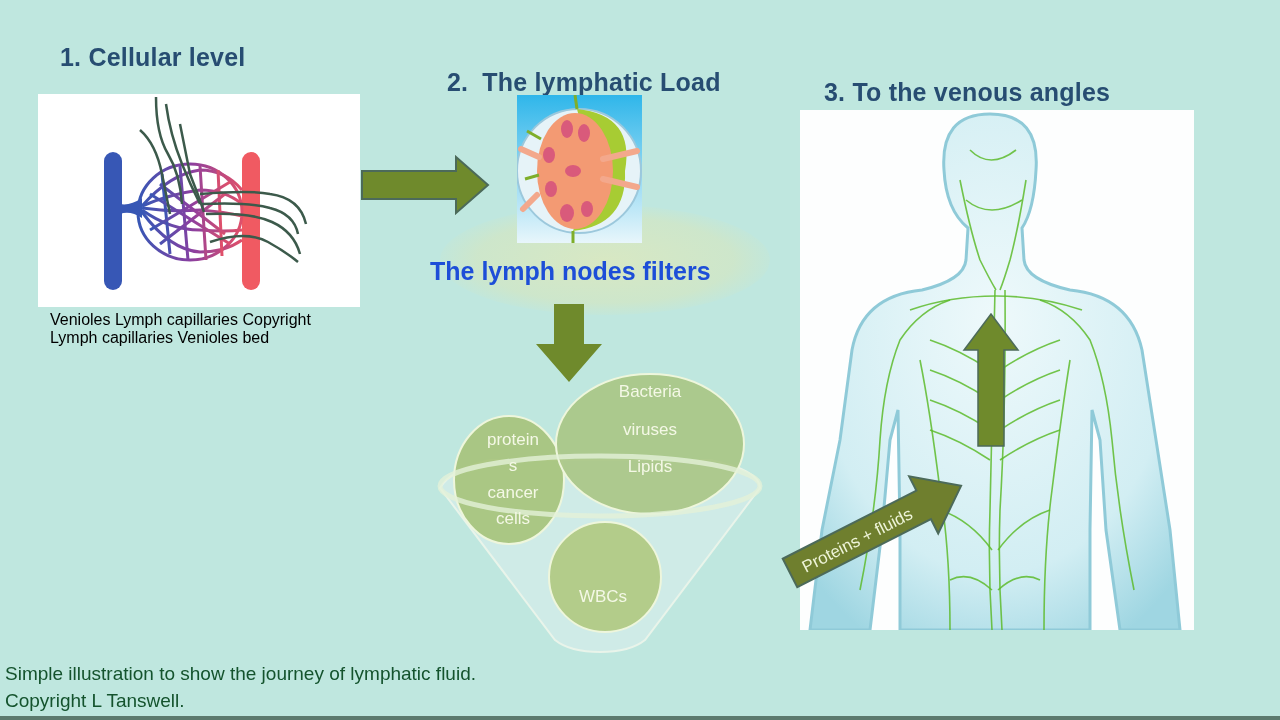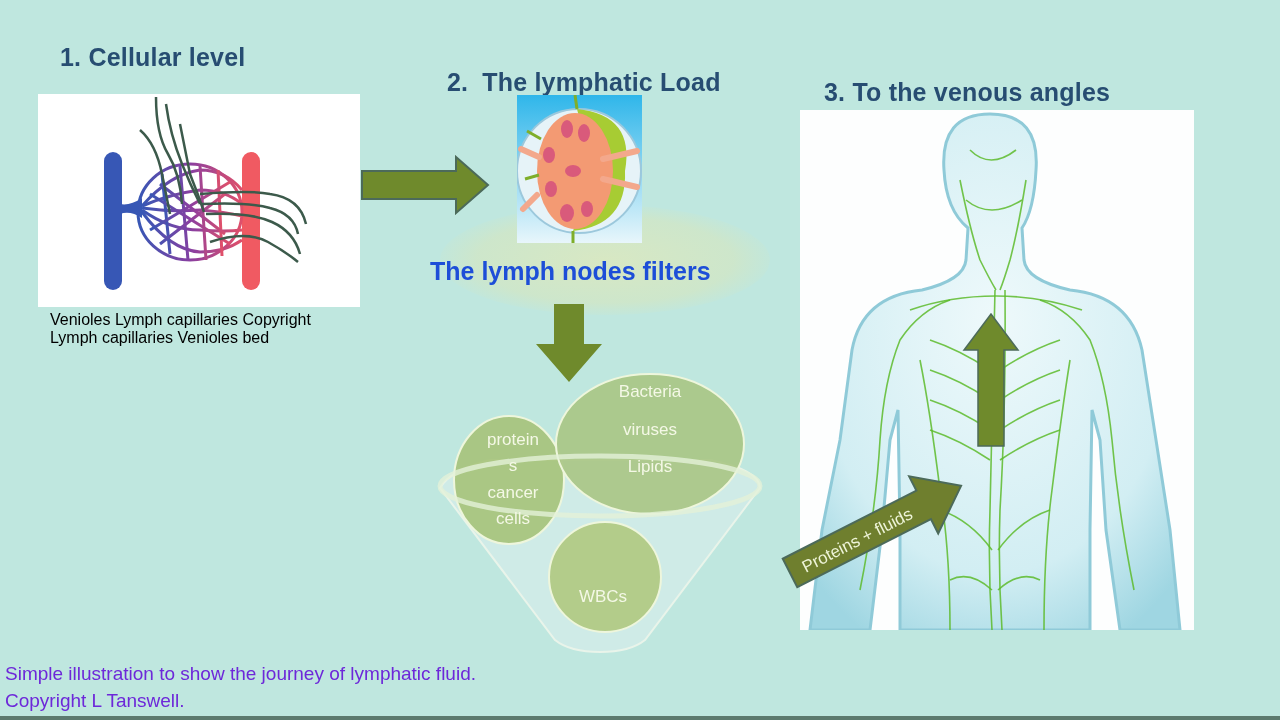--- a/index.html
+++ b/index.html
@@ -31,21 +31,21 @@
     background: radial-gradient(ellipse at center, rgba(220,232,190,0.85) 0%, rgba(215,230,190,0.6) 55%, rgba(191,231,223,0) 75%); }
   #filters-label { left: 430px; top: 257px; font-size: 25px; color: #1d4ed8; font-weight: bold; white-space: nowrap; }
 
   
   #funnel { left: 430px; top: 360px; width: 340px; height: 300px; }
 
   
   #panel3 { left: 800px; top: 110px; width: 394px; height: 520px; background: #fdfefe; overflow: hidden; }
 
   
-  #caption { left: 5px; top: 660px; font-size: 19px; color: #6d28d9; line-height: 27px; }
+  #caption { left: 5px; top: 660px; font-size: 19px; color: #14532d; line-height: 27px; }
   #bottom-bar { left: 0; top: 716px; width: 1280px; height: 4px; background: #5c7a6e; }
 
   .circle-text { font-family: "Liberation Sans", sans-serif; font-size: 17px; fill: #f4f8e6; }
 </style>
 </head>
 <body>
 
 <div id="h1" class="abs heading">1. Cellular level</div>
 <div id="h2" class="abs heading">
   <span class="num">2.</span><span>The lymphatic Load</span>

